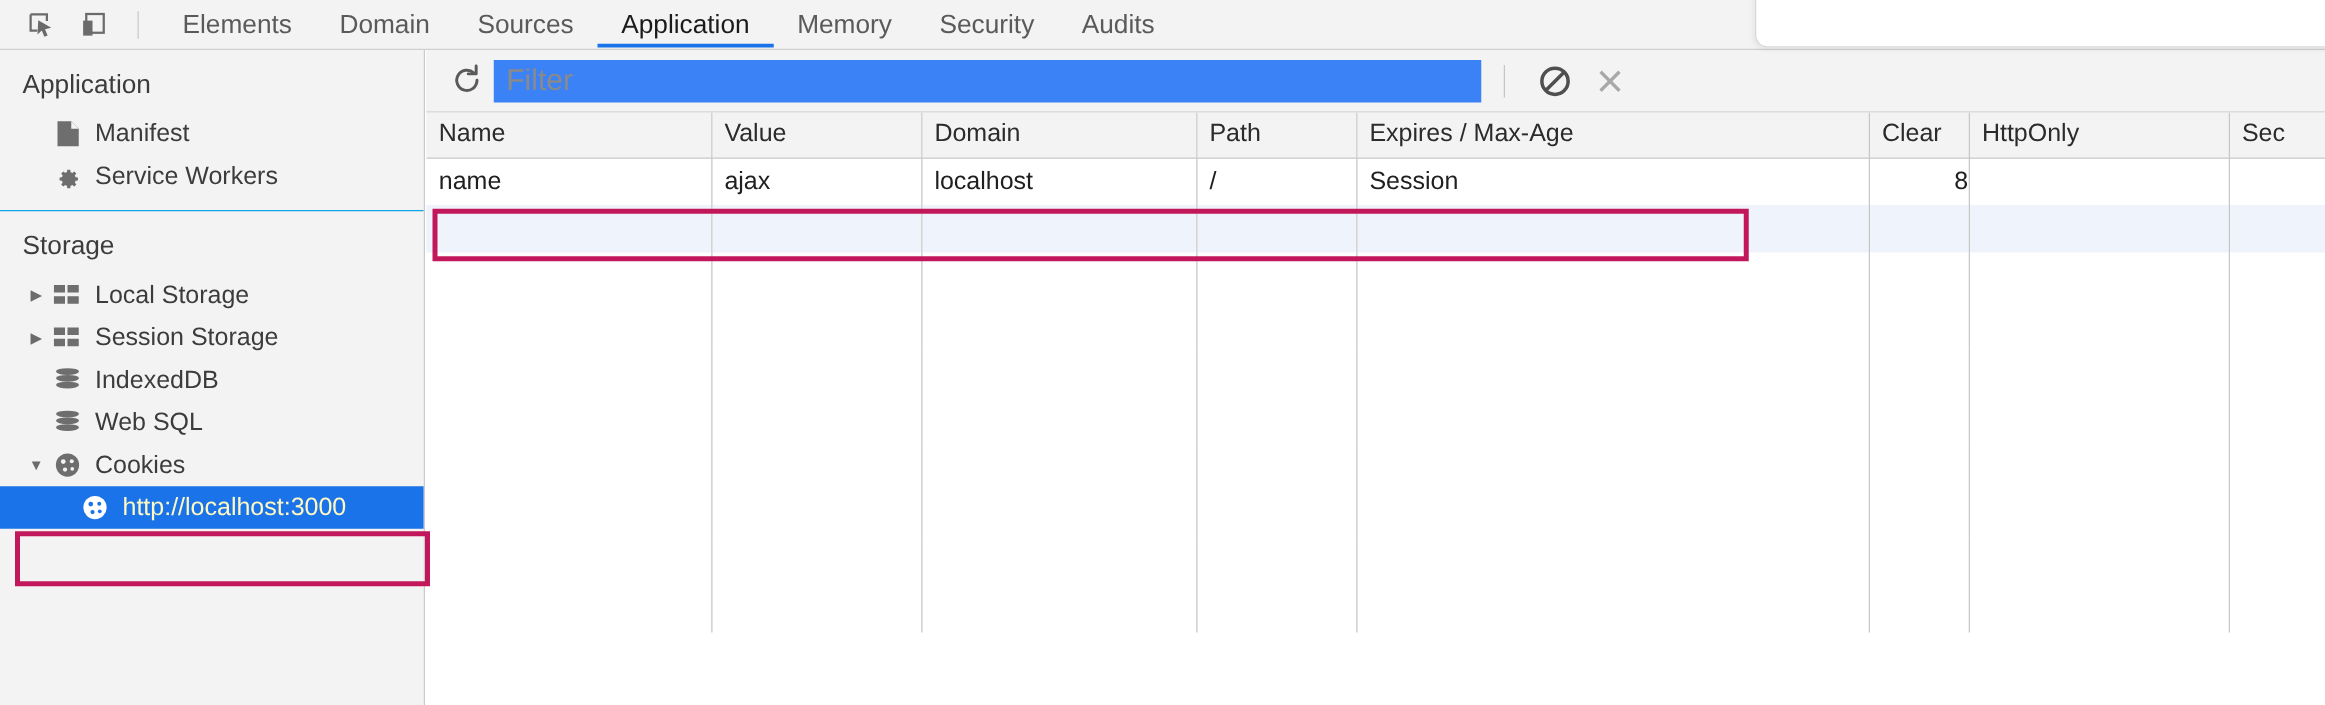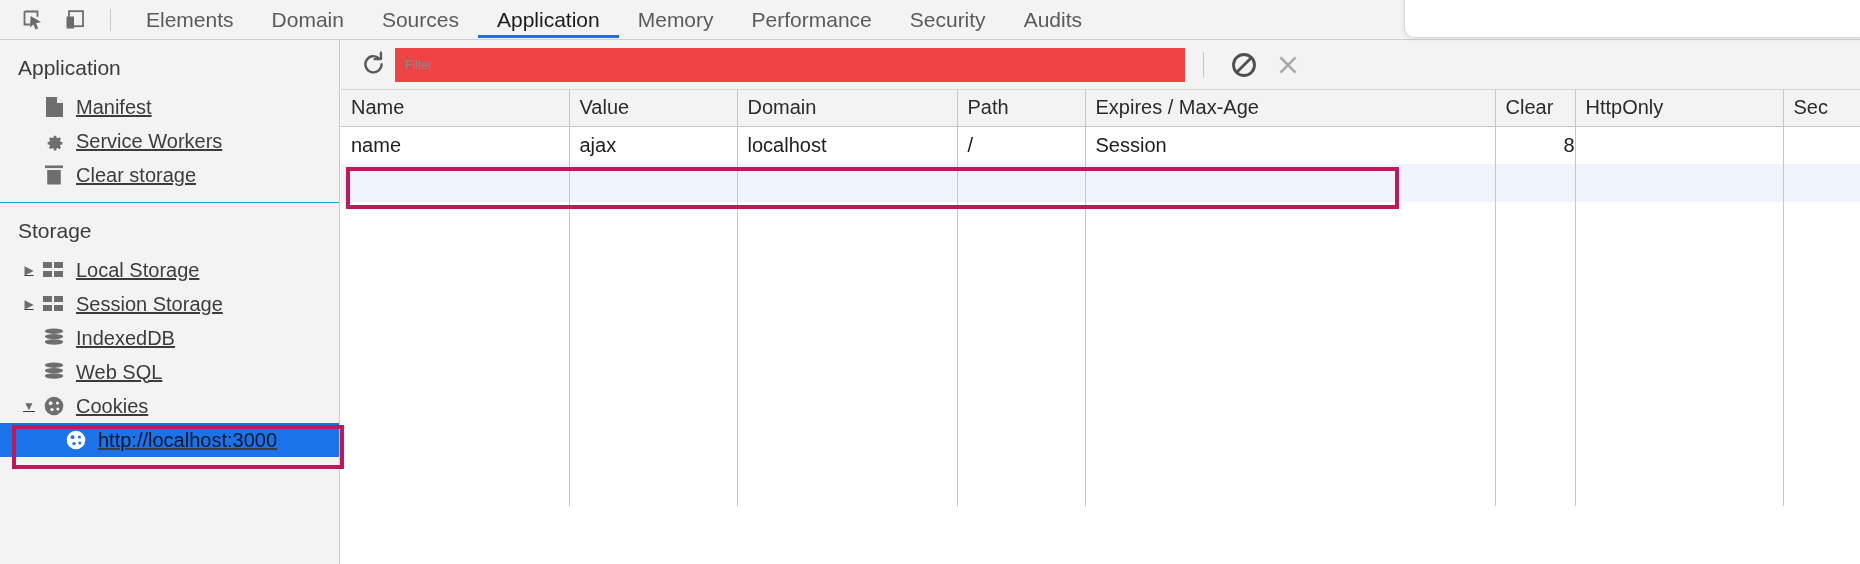--- a/index.html
+++ b/index.html
@@ -90,21 +90,20 @@
     font-size: 21px;
     color: #3c3c3c;
   }
   .side-item {
     display: flex;
     align-items: center;
     height: 34px;
     padding-left: 18px;
     cursor: pointer;
     white-space: nowrap;
-    text-decoration: underline;
   }
   .side-item .twisty {
     width: 22px;
     display: inline-flex;
     align-items: center;
     justify-content: center;
     flex: none;
     color: #6b6b6b;
     font-size: 12px;
   }
@@ -115,21 +114,21 @@
     align-items: center;
     justify-content: center;
     margin-right: 8px;
   }
   .side-item .lbl { font-size: 20px; color: #3c3c3c; }
   .side-item.indent { padding-left: 18px; }
   .side-item.child { padding-left: 40px; }
   .side-item.selected {
     background: #1a73e8;
   }
-  .side-item.selected .lbl { color: #0f172a; }
+  .side-item.selected .lbl { color: #fef9c3; }
 
   
   .annot-sidebar {
     position: absolute;
     left: 12px; top: 425px;
     width: 332px; height: 44px;
     border: 4px solid #c2185b;
     box-sizing: border-box;
     pointer-events: none;
     z-index: 20;
@@ -154,24 +153,24 @@
   .tool-btn {
     width: 44px; height: 44px;
     display: flex; align-items: center; justify-content: center;
     cursor: pointer;
     flex: none;
   }
   .filter-input {
     flex: none;
     width: 790px;
     height: 34px;
-    background: #ef4444;
+    background: #3b82f6;
     border: none;
     outline: none;
-    font-size: 12px;
+    font-size: 24px;
     color: #303030;
     padding: 0 10px;
     font-family: "Liberation Sans", sans-serif;
   }
   .filter-input::placeholder { color: #8a8a8a; }
   .tool-sep {
     width: 1px; height: 26px;
     background: #c5c5c5;
     margin: 0 18px;
     flex: none;
@@ -261,23 +260,20 @@
       <div class="tab">
           <span>Sources</span>
         </div>
       <div class="tab active">
           <span>Application</span>
         </div>
       <div class="tab">
           <span>Memory</span>
         </div>
       <div class="tab">
-          <span>Performance</span>
-        </div>
-      <div class="tab">
           <span>Security</span>
         </div>
       <div class="tab">
           <span>Audits</span>
         </div>
     </div>
   </div>
 
   <div class="overlay-panel"></div>
 
@@ -300,30 +296,20 @@
       <div class="side-item indent">
         <span class="twisty spacer">▶</span>
         <span class="ico">
           <svg width="22" height="22" viewBox="0 0 24 24">
               <path fill="#6e6e6e" d="M12 8.3a3.7 3.7 0 100 7.4 3.7 3.7 0 000-7.4zm9.1 4.8l-2.1-.3a7 7 0 00-.6-1.5l1.3-1.7-1.8-1.8-1.7 1.3a7 7 0 00-1.5-.6l-.3-2.1h-2.6l-.3 2.1a7 7 0 00-1.5.6L8.3 7.8 6.5 9.6l1.3 1.7a7 7 0 00-.6 1.5l-2.1.3v2.6l2.1.3c.15.53.35 1.03.6 1.5l-1.3 1.7 1.8 1.8 1.7-1.3c.47.25.97.45 1.5.6l.3 2.1h2.6l.3-2.1c.53-.15 1.03-.35 1.5-.6l1.7 1.3 1.8-1.8-1.3-1.7c.25-.47.45-.97.6-1.5l2.1-.3z"></path>
             </svg>
         </span>
         <span class="lbl">Service Workers</span>
       </div>
 
-      <div class="side-item indent">
-        <span class="twisty spacer">▶</span>
-        <span class="ico">
-          <svg width="20" height="22" viewBox="0 0 20 22">
-              <rect x="1" y="1.5" width="18" height="2.6" fill="#6e6e6e"></rect>
-              <path d="M3.2 6h13.6v14.5H3.2z" fill="#6e6e6e"></path>
-            </svg>
-        </span>
-        <span class="lbl">Clear storage</span>
-      </div>
     </div>
 
     <div class="side-section">
       <div class="side-title">Storage</div>
 
       <div class="side-item indent">
         <span class="twisty">▶</span>
         <span class="ico">
           <svg width="22" height="18" viewBox="0 0 22 18">
               <rect x="0" y="1" width="9" height="6" fill="#6e6e6e"></rect>

